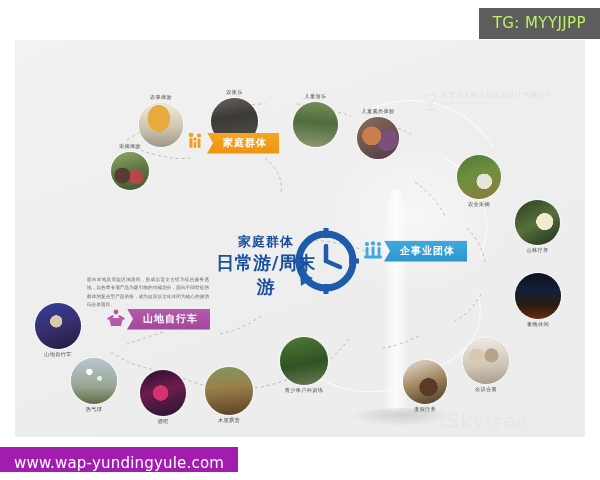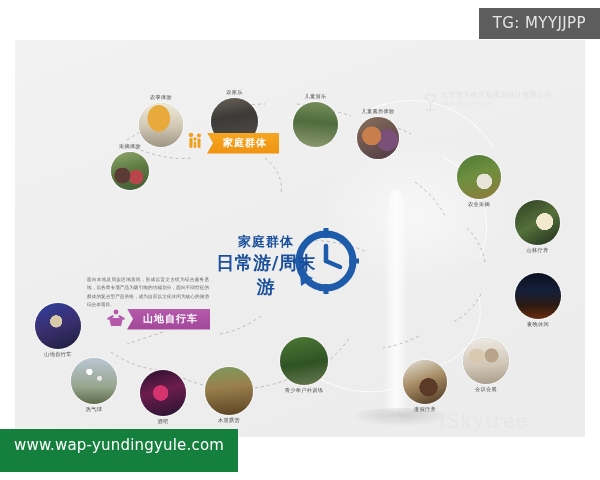--- a/index.html
+++ b/index.html
@@ -94,26 +94,26 @@
   .wm-logo .sub{font-size:4.6px;letter-spacing:.6px;display:block;
     margin-left:18px;color:#e3e3e3;}
   .wm-logo .mark{position:absolute;left:0;top:1px;width:15px;height:20px;}
   .wm-isky{
     position:absolute;left:424px;top:369px;font-size:20px;color:#e6e6e6;
     font-family:"DejaVu Serif","Liberation Serif",serif;letter-spacing:.5px;
   }
 
   
   .tg-badge{
-    position:absolute;right:0;top:8px;background:#5d5d5d;color:#e5e5e5;
+    position:absolute;right:0;top:8px;background:#5d5d5d;color:#bef264;
     font-size:15px;padding:6px 14px 7px 14px;letter-spacing:.4px;
   }
   .url-badge{
-    position:absolute;left:0;bottom:8px;background:#15803d;color:#ffffff;
-    font-size:15px;padding:7px 14px 18px 14px;letter-spacing:.2px;
+    position:absolute;left:0;bottom:8px;background:#a21caf;color:#ffffff;
+    font-size:15px;padding:7px 14px 0 14px;letter-spacing:.2px;
   }
 </style>
 </head>
 <body>
 
 <div id="stage">
 
   <div class="panel">
 
     <div class="tree-canopy"></div>
@@ -226,20 +226,36 @@
         <path d="M26,56 L14,64 L13,50 Z" fill="#1e5bab"></path>
       </svg>
     </div>
 
     <div class="hub-title">
       <span class="l1">家庭群体</span>
       <span class="l2">日常游/周末游</span>
     </div>
     <div class="hub-para">面向本地及周边区域居民，形成以富文古镇为综合服务基地，以各类专项产品为吸引物的功能划分，面向不同特征的群体的复合型产品供给，成为自贡以文化休闲为核心的旅游综合体项目。</div>
 
+    <div class="banner blue" style="left:345px;top:200px;">
+      <div class="icon">
+        <svg viewBox="0 0 26 26" width="26" height="26">
+          <g fill="#3fa9dd">
+            <circle cx="7" cy="6" r="2.1"></circle>
+              <rect x="5.6" y="9" width="2.9" height="9" rx="1.2"></rect>
+            <circle cx="13" cy="5.4" r="2.1"></circle>
+              <rect x="11.6" y="8.4" width="2.9" height="9.6" rx="1.2"></rect>
+            <circle cx="19" cy="6" r="2.1"></circle>
+              <rect x="17.6" y="9" width="2.9" height="9" rx="1.2"></rect>
+            <rect x="4" y="17.5" width="18" height="3" rx="1.4"></rect>
+          </g>
+        </svg>
+      </div>
+      <div class="ribbon">企事业团体</div>
+    </div>
 
     <div class="bubble" style="left:442px;top:115px;">
       <div class="circ" style="width:44px;height:44px;">
         <div class="ph" style="background:
           radial-gradient(circle at 62% 60%,#e8e4da 0 20%,transparent 21%),
           linear-gradient(160deg,#4f7a36 0%,#6e8f3e 45%,#8f7b3c 100%);"></div>
       </div>
       <span class="cap below">农业采摘</span>
     </div>
 

